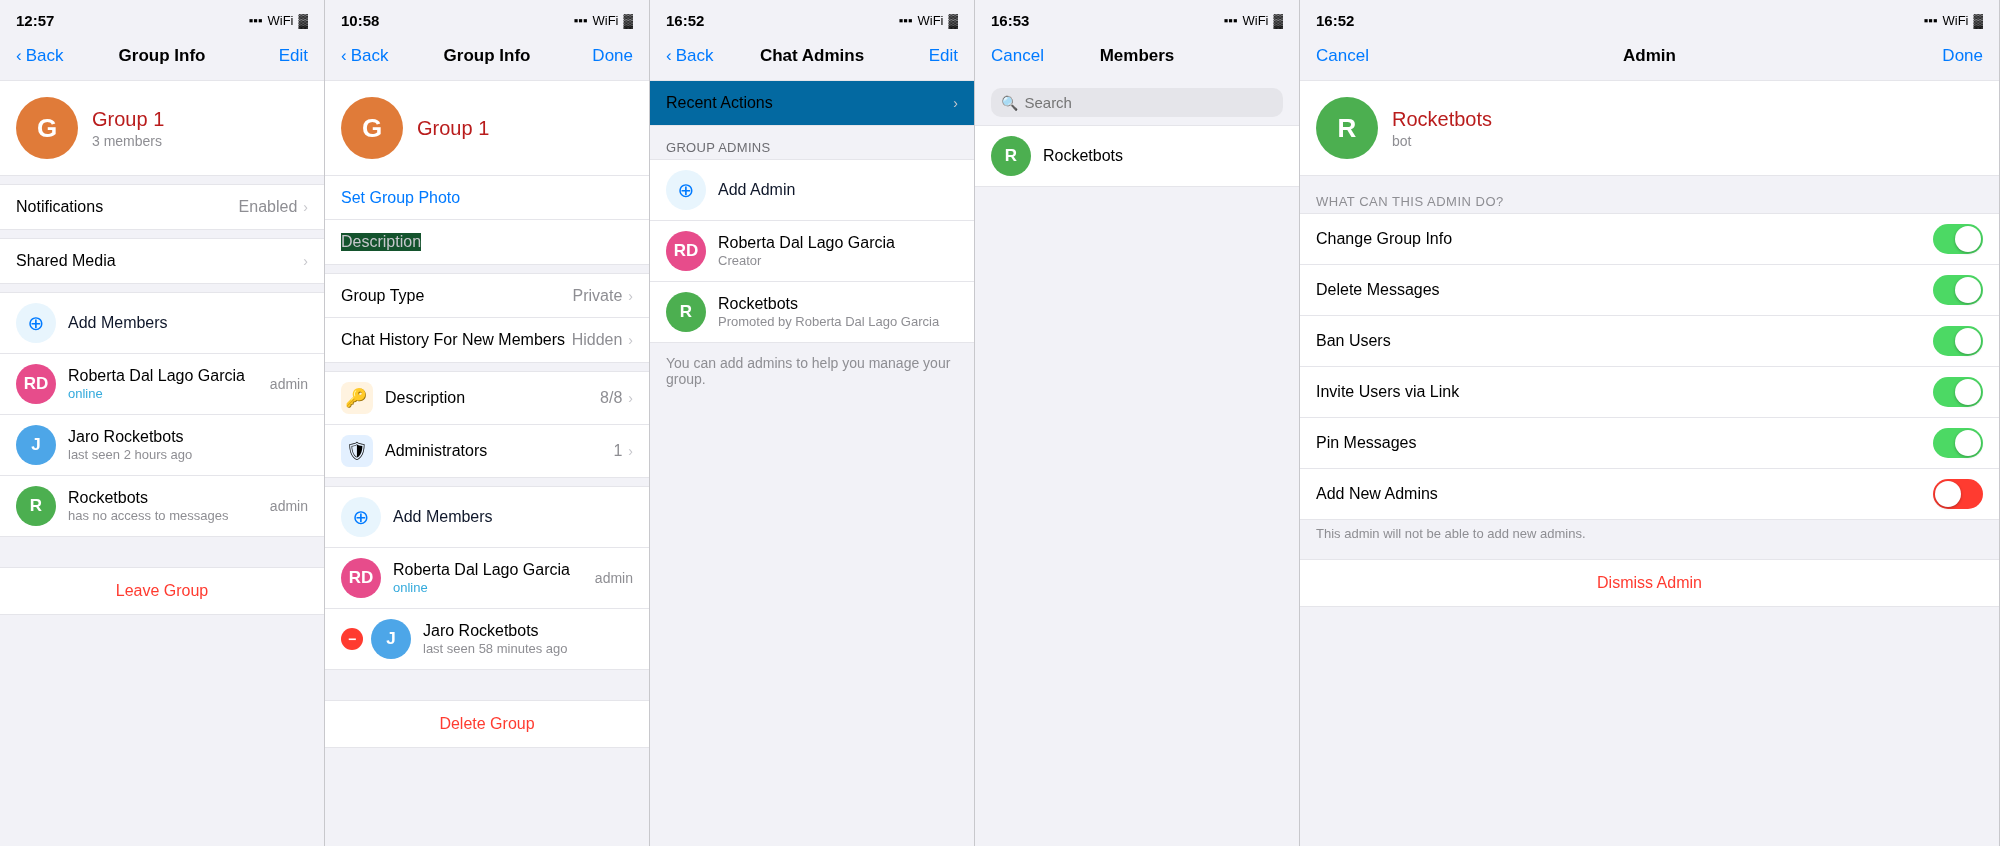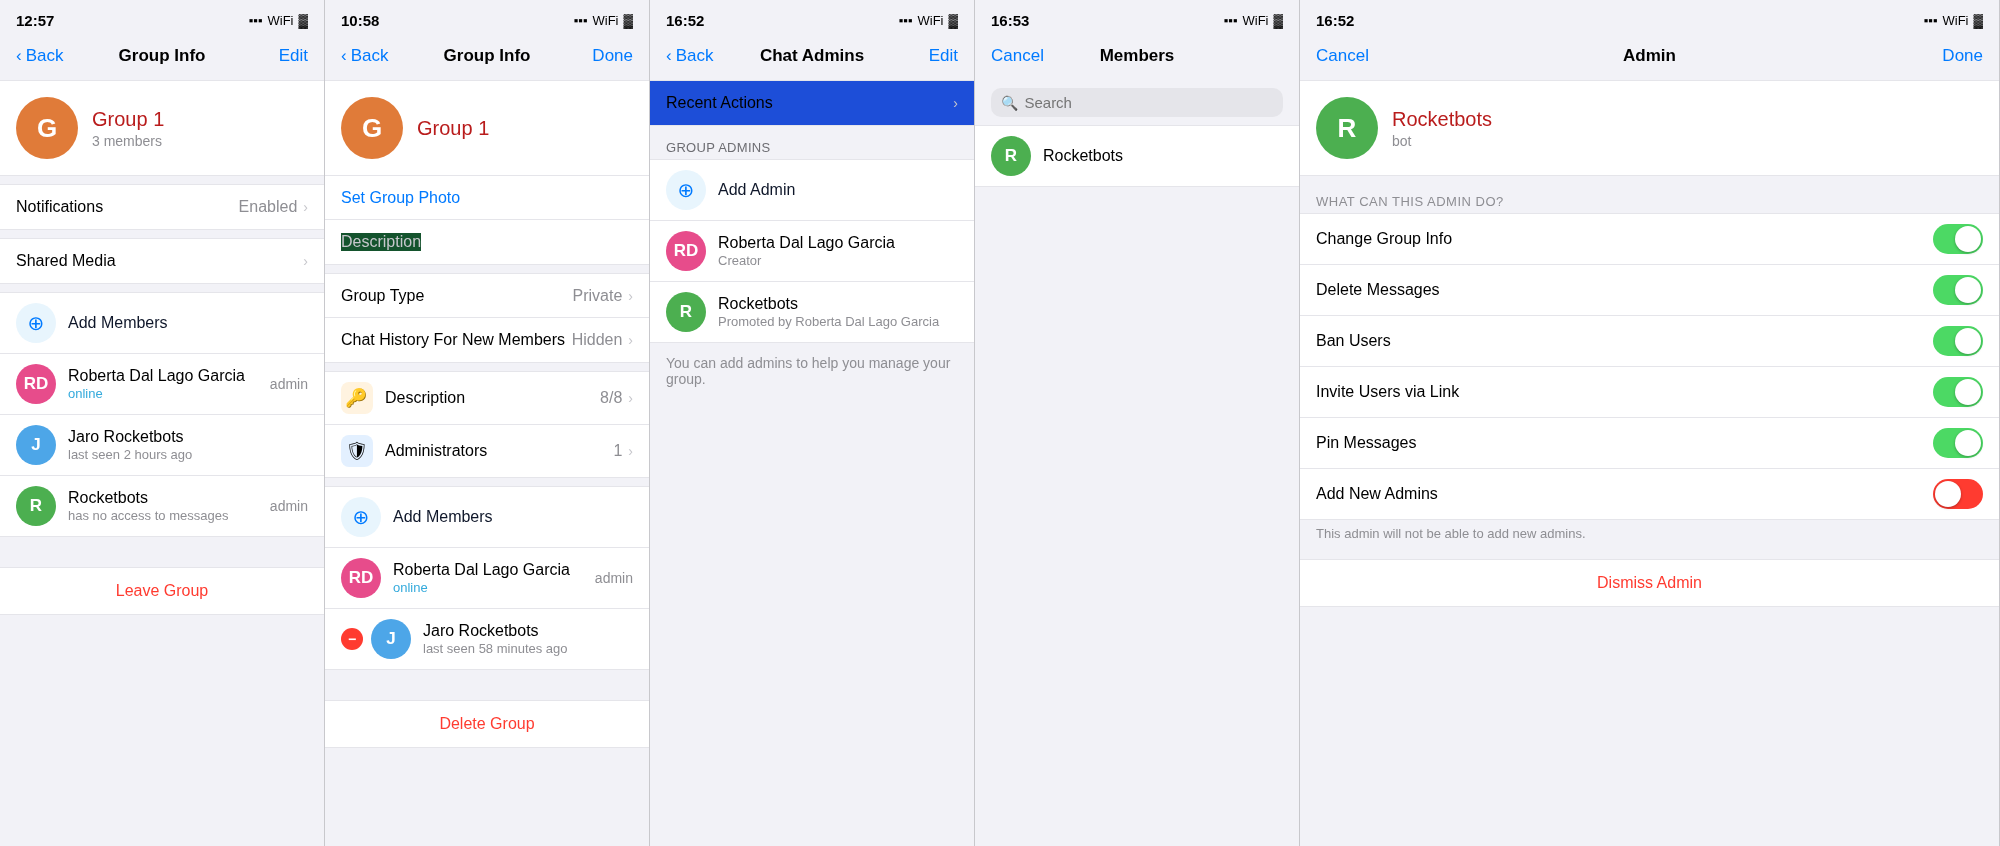--- a/index.html
+++ b/index.html
@@ -256,21 +256,21 @@
       font-size: 13px;
       color: #6d6d72;
       text-transform: uppercase;
       padding: 6px 16px 4px;
       letter-spacing: 0.3px;
     }
     .recent-actions-row {
       display: flex;
       align-items: center;
       padding: 13px 16px;
-      background: #1d4ed8;
+      background: #0369a1;
       border-top: 1px solid #e5e5ea;
       border-bottom: 1px solid #e5e5ea;
       cursor: pointer;
     }
     .hint-text {
       font-size: 14px;
       color: #8e8e93;
       padding: 12px 16px;
     }
 

